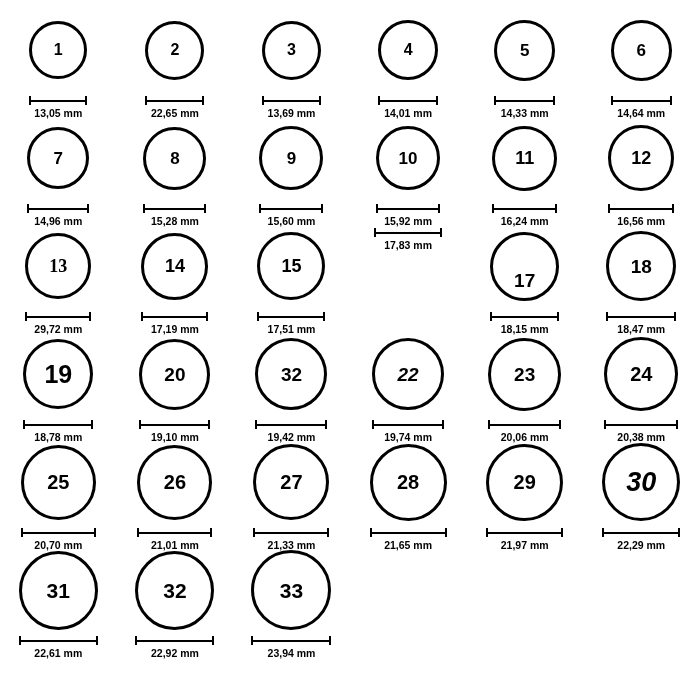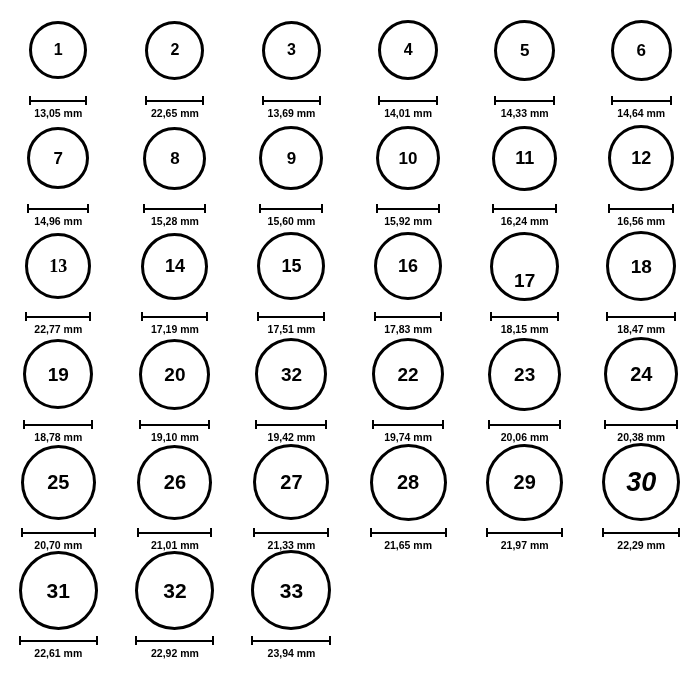--- a/index.html
+++ b/index.html
@@ -255,21 +255,21 @@
         <div class="ring-wrap" style="height: 84px;">
           <div class="ring" style="width: 66px; height: 66px; font-family: Liberation Serif, serif;">
             <span class="ring-label" style="font-size: 18px;">13</span>
           </div>
         </div>
         <div class="measure" style="width: 66px;">
           <div class="bar"></div>
           <div class="tick left"></div>
           <div class="tick right"></div>
         </div>
-        <div class="size-text">22,77 mm</div>
+        <div class="size-text">29,72 mm</div>
       </div>
       <div class="cell">
         <div class="ring-wrap" style="height: 84px;">
           <div class="ring" style="width: 67px; height: 67px;">
             <span class="ring-label" style="font-size: 18px;">14</span>
           </div>
         </div>
         <div class="measure" style="width: 67px;">
           <div class="bar"></div>
           <div class="tick left"></div>
@@ -284,25 +284,20 @@
           </div>
         </div>
         <div class="measure" style="width: 68px;">
           <div class="bar"></div>
           <div class="tick left"></div>
           <div class="tick right"></div>
         </div>
         <div class="size-text">17,51 mm</div>
       </div>
       <div class="cell">
-        <div class="ring-wrap" style="height: 84px;">
-          <div class="ring" style="width: 68px; height: 68px;">
-            <span class="ring-label" style="font-size: 18px;">16</span>
-          </div>
-        </div>
         <div class="measure" style="width: 68px;">
           <div class="bar"></div>
           <div class="tick left"></div>
           <div class="tick right"></div>
         </div>
         <div class="size-text">17,83 mm</div>
       </div>
       <div class="cell">
         <div class="ring-wrap" style="height: 84px;">
           <div class="ring" style="width: 69px; height: 69px;">
@@ -327,21 +322,21 @@
           <div class="tick left"></div>
           <div class="tick right"></div>
         </div>
         <div class="size-text">18,47 mm</div>
       </div>
     </div>
     <div class="row" style="top: 332px;">
       <div class="cell">
         <div class="ring-wrap" style="height: 84px;">
           <div class="ring" style="width: 70px; height: 70px;">
-            <span class="ring-label" style="font-size: 19px;">19</span>
+            <span class="ring-label" style="font-size: 25px;">19</span>
           </div>
         </div>
         <div class="measure" style="width: 70px;">
           <div class="bar"></div>
           <div class="tick left"></div>
           <div class="tick right"></div>
         </div>
         <div class="size-text">18,78 mm</div>
       </div>
       <div class="cell">
@@ -366,21 +361,21 @@
         <div class="measure" style="width: 72px;">
           <div class="bar"></div>
           <div class="tick left"></div>
           <div class="tick right"></div>
         </div>
         <div class="size-text">19,42 mm</div>
       </div>
       <div class="cell">
         <div class="ring-wrap" style="height: 84px;">
           <div class="ring" style="width: 72px; height: 72px;">
-            <span class="ring-label" style="font-size: 19px;">22</span>
+            <span class="ring-label" style="font-size: 19px; font-style: italic;">22</span>
           </div>
         </div>
         <div class="measure" style="width: 72px;">
           <div class="bar"></div>
           <div class="tick left"></div>
           <div class="tick right"></div>
         </div>
         <div class="size-text">19,74 mm</div>
       </div>
       <div class="cell">

